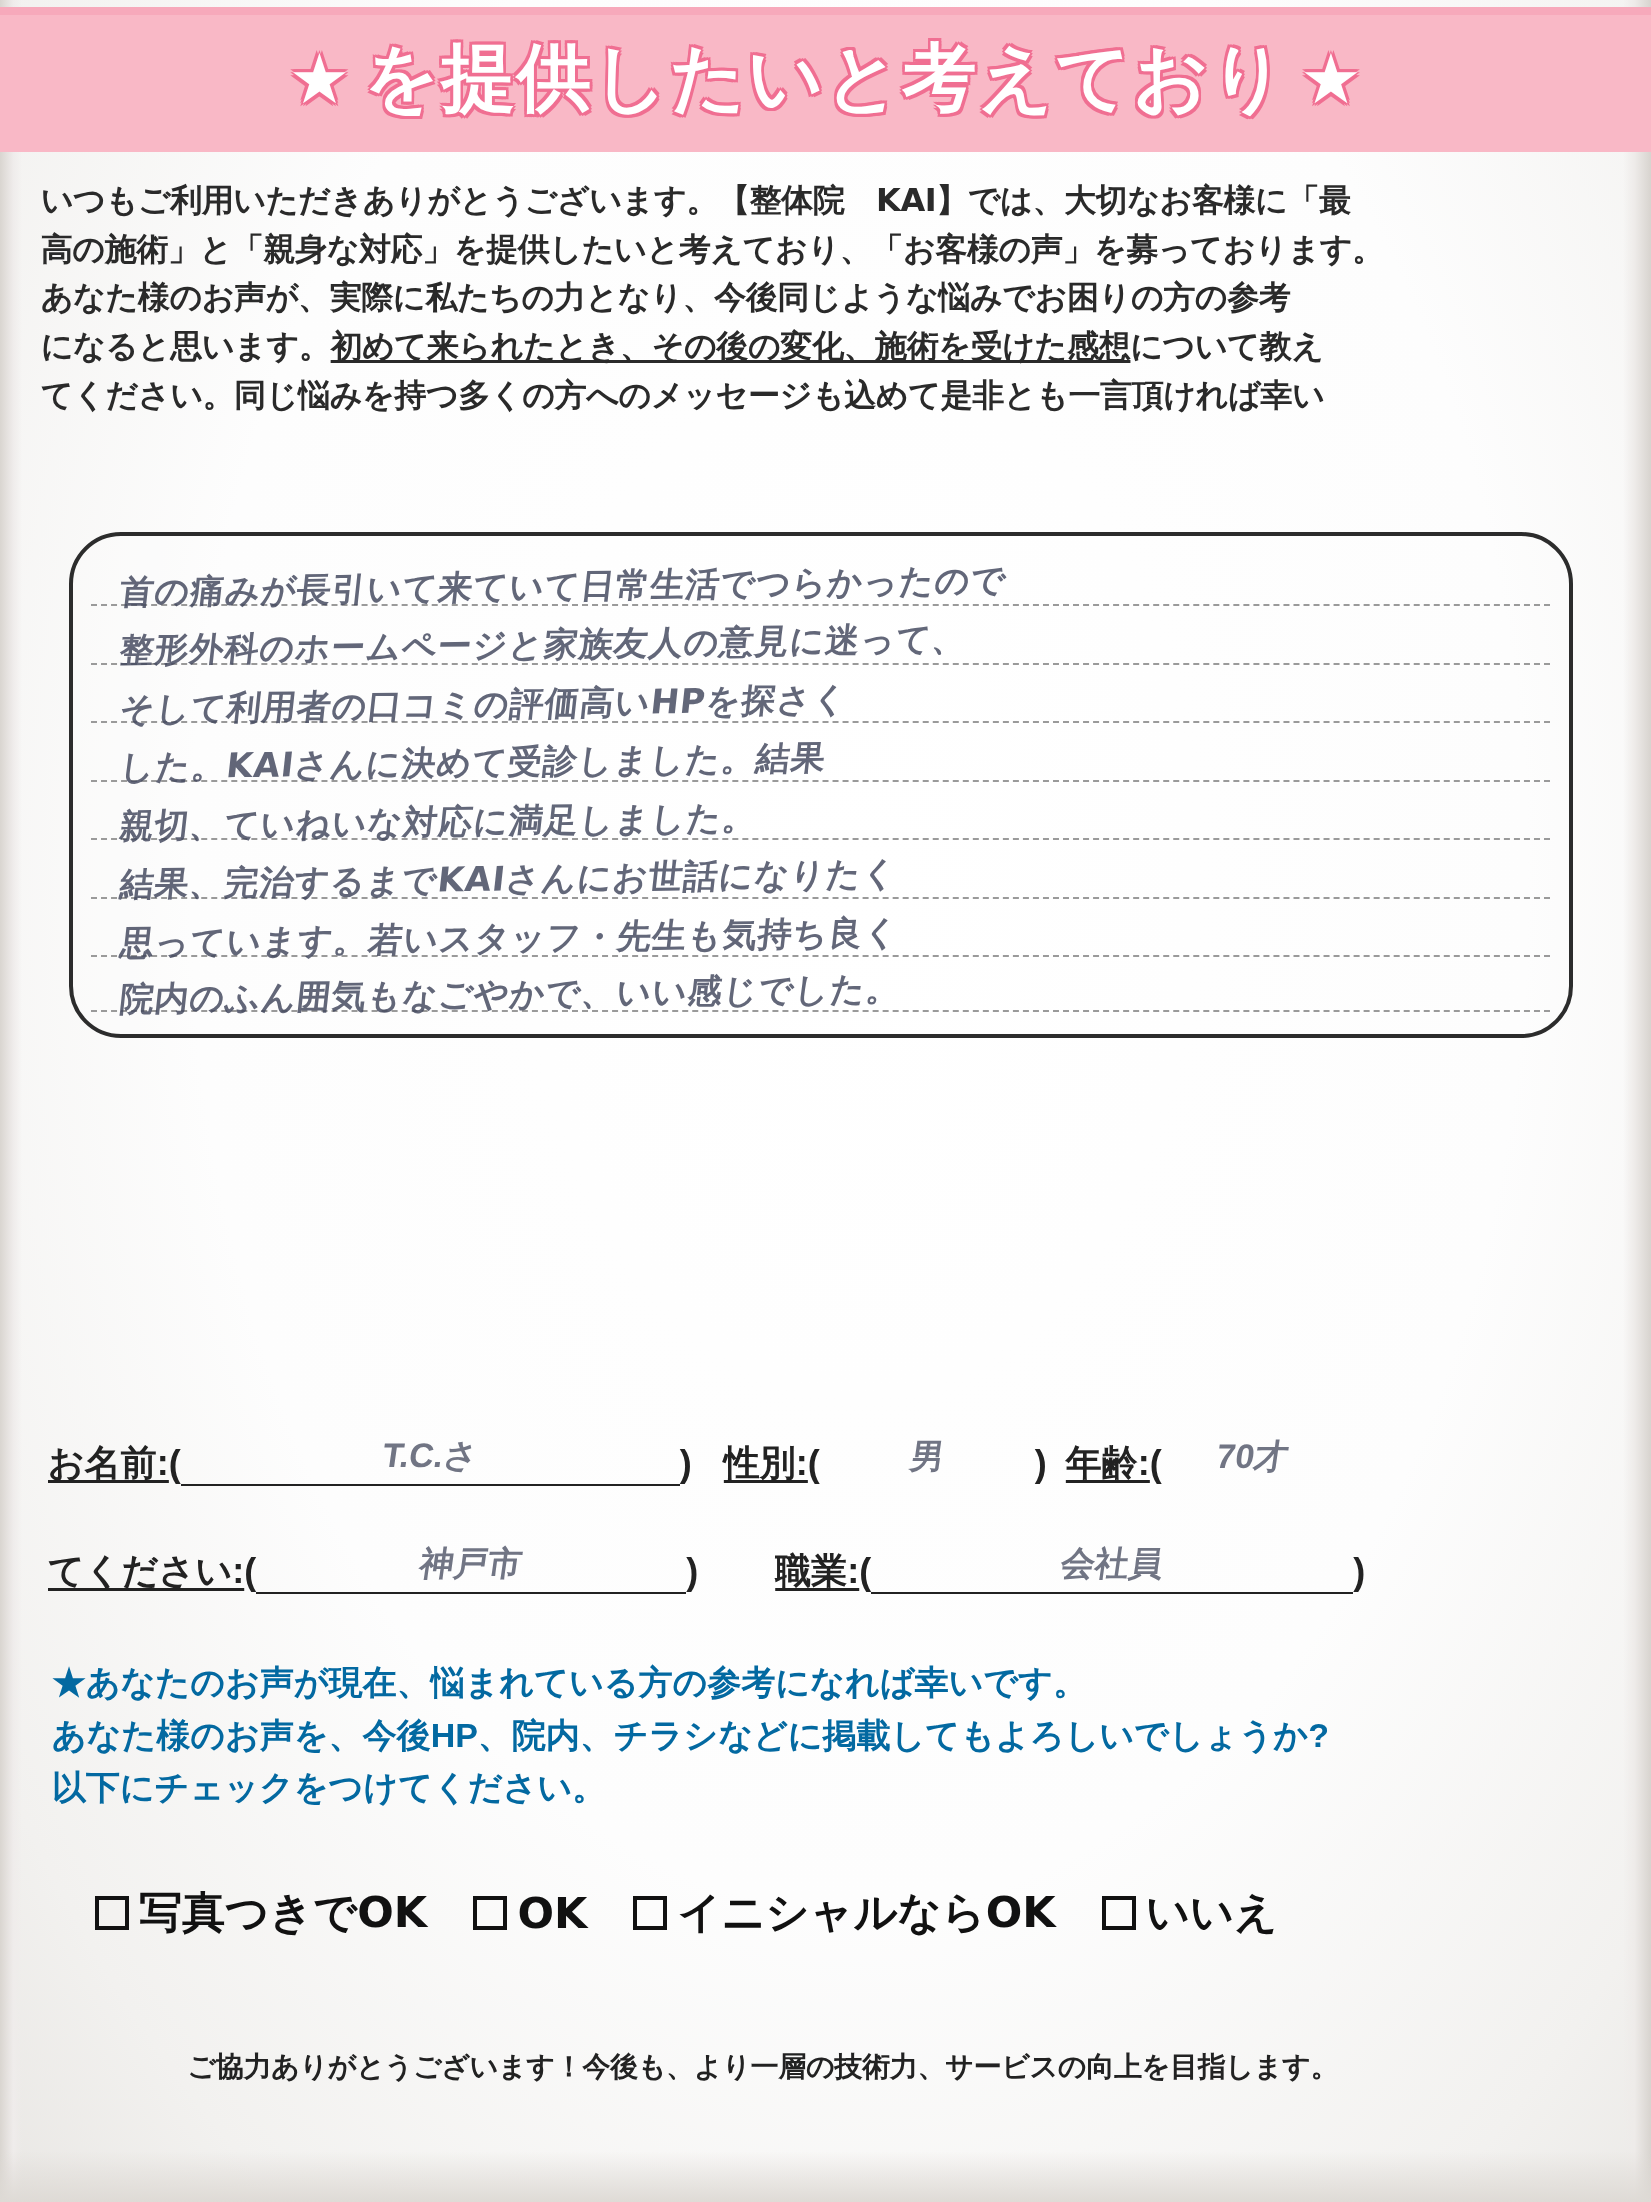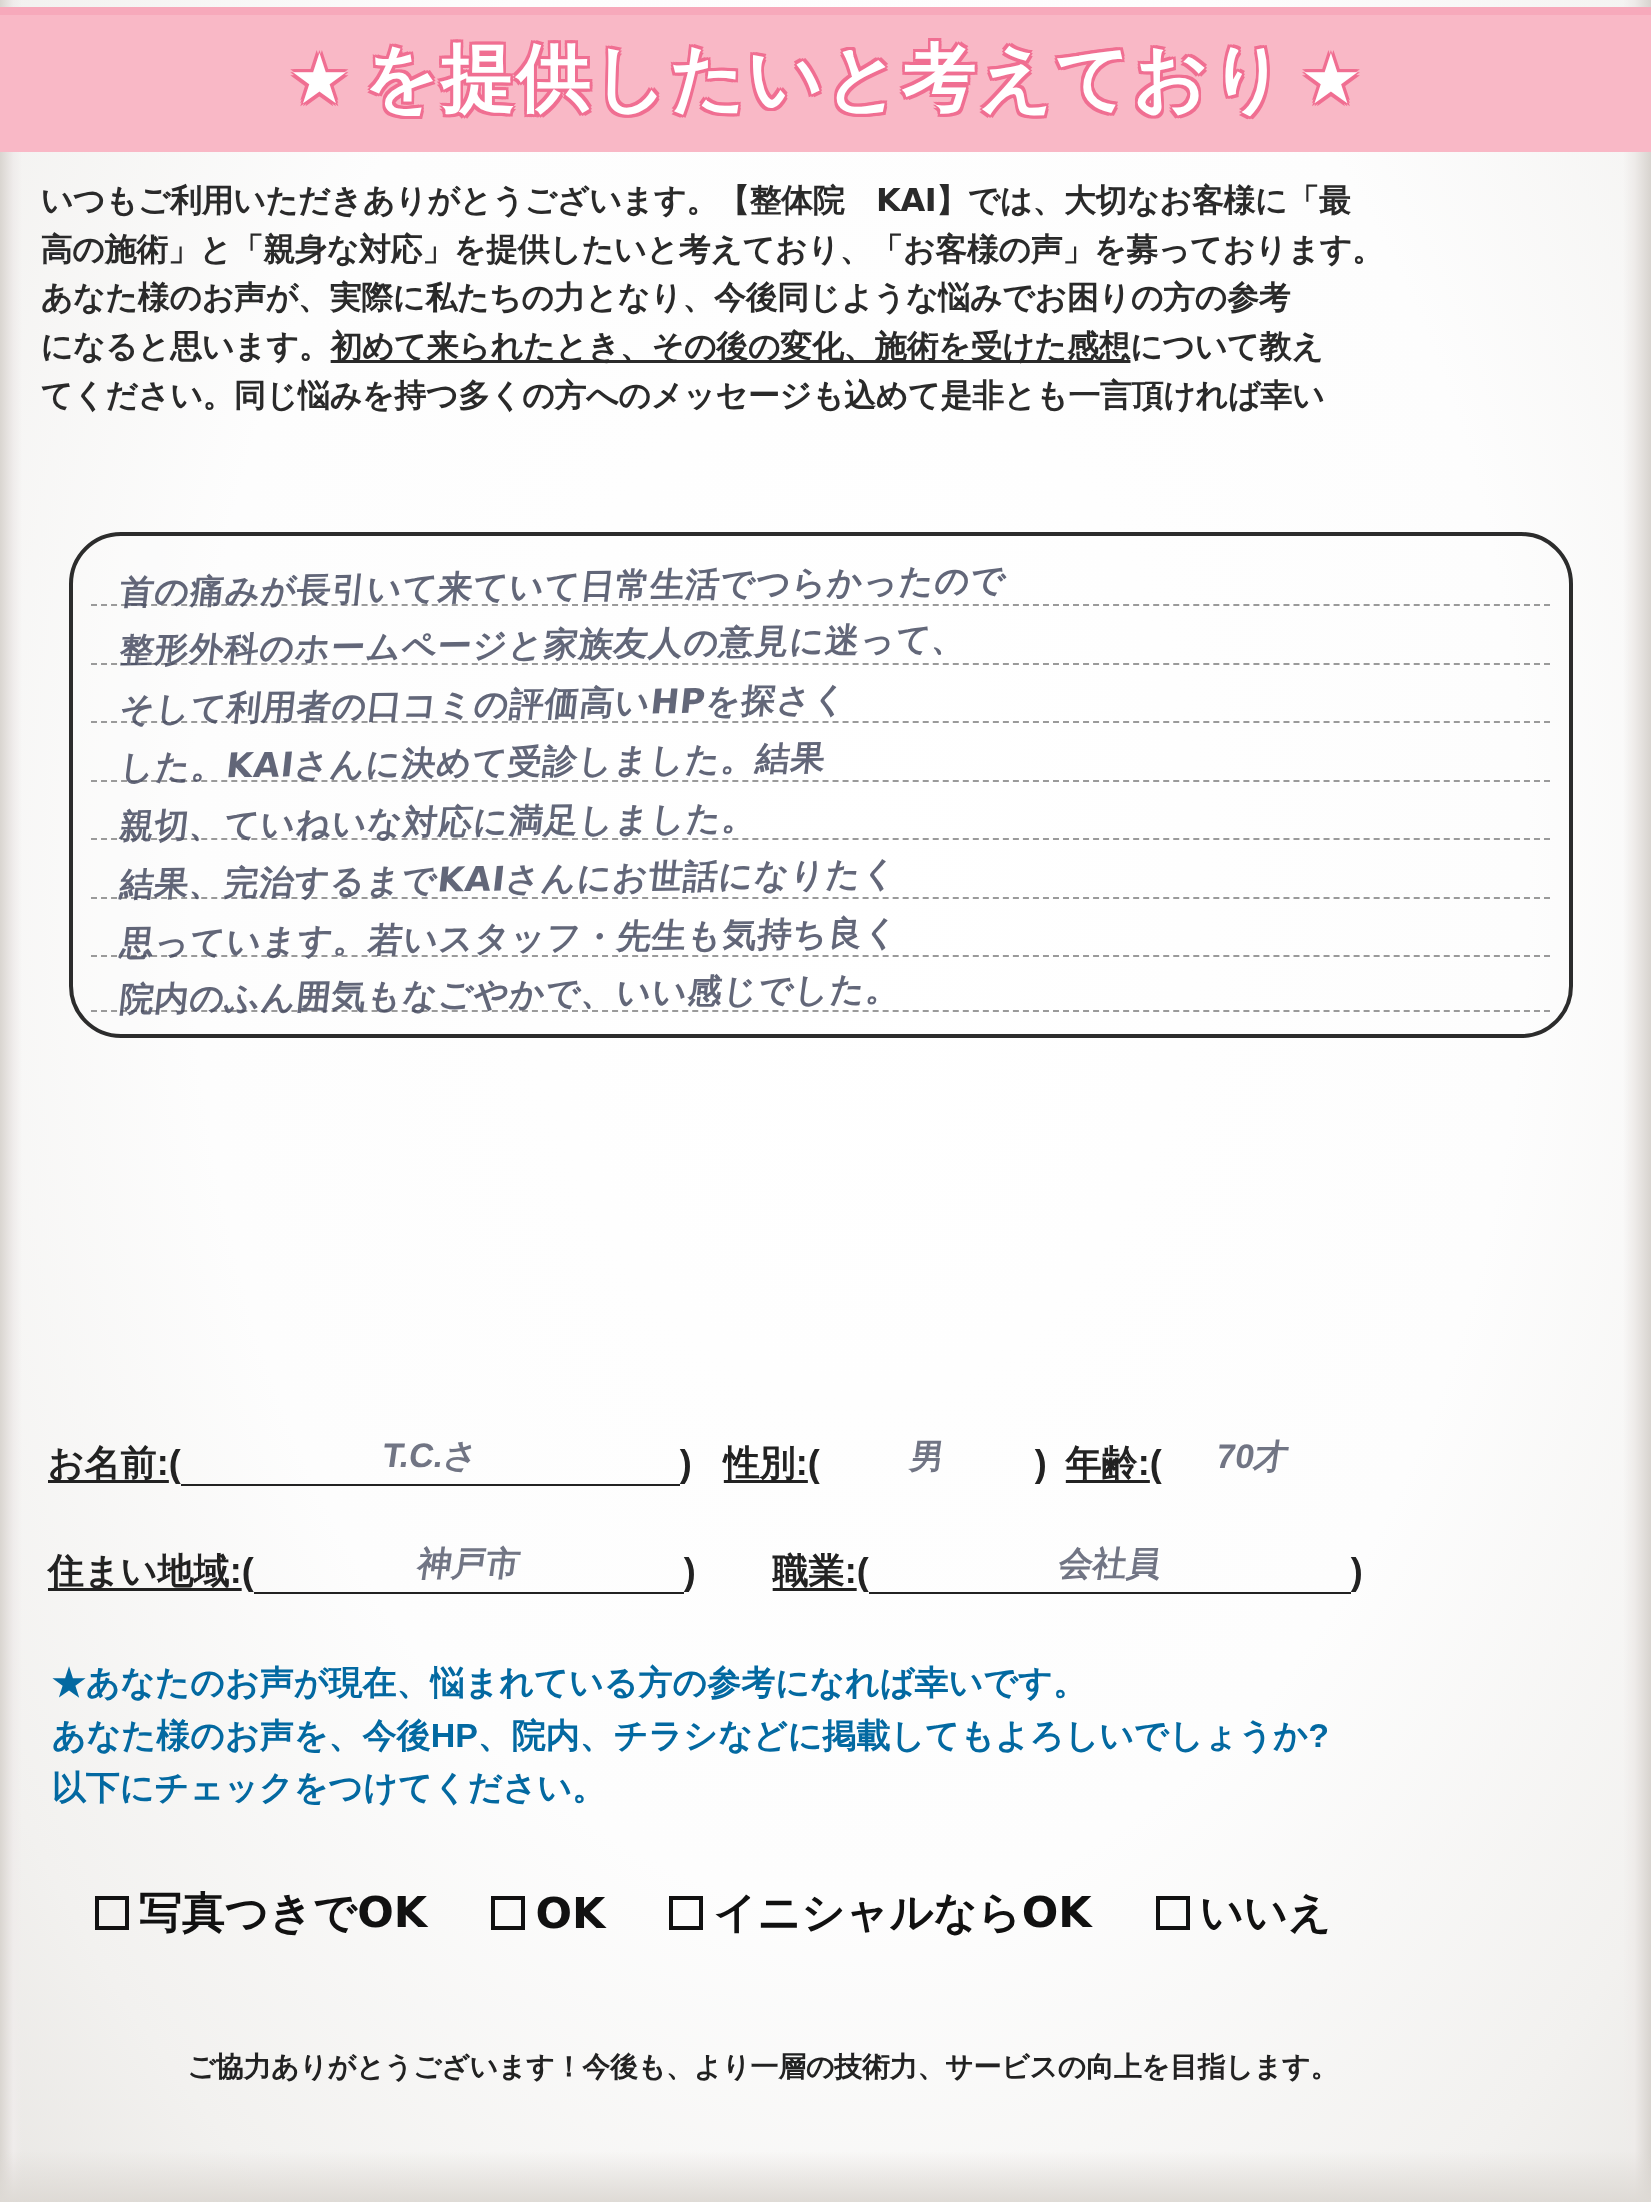--- a/index.html
+++ b/index.html
@@ -203,21 +203,21 @@
     line-height: 1.55;
   }
 
   .checkbox-row {
     position: absolute;
     left: 95px;
     top: 1884px;
     width: 1514px;
     display: flex;
     align-items: center;
-    gap: 64px;
+    gap: 46px;
     font-family: "DejaVu Sans", "Liberation Sans", sans-serif;
     font-size: 43px;
     font-weight: 700;
     color: #111;
   }
   .check-item {
     display: flex;
     align-items: center;
     gap: 10.3px;
     white-space: nowrap;
@@ -305,21 +305,21 @@
   </span>
   <span class="paren">)</span>
   <span class="field-label" style="margin-left:19px">年齢:</span>
   <span class="paren">(</span>
   <span class="blank" style="width:181px;height:43px;border-bottom:none">
     <span class="ink">70才</span>
   </span>
 </div>
 
 <div class="field-row" style="top:1547px">
-  <span class="field-label">住まい地域:</span>
+  <span class="field-label">てください:</span>
   <span class="paren">(</span>
   <span class="blank" style="width:430px;height:43px">
     <span class="ink">神戸市</span>
   </span>
   <span class="paren">)</span>
   <span class="field-label" style="margin-left:77px">職業:</span>
   <span class="paren">(</span>
   <span class="blank" style="width:482px;height:43px">
     <span class="ink">会社員</span>
   </span>

